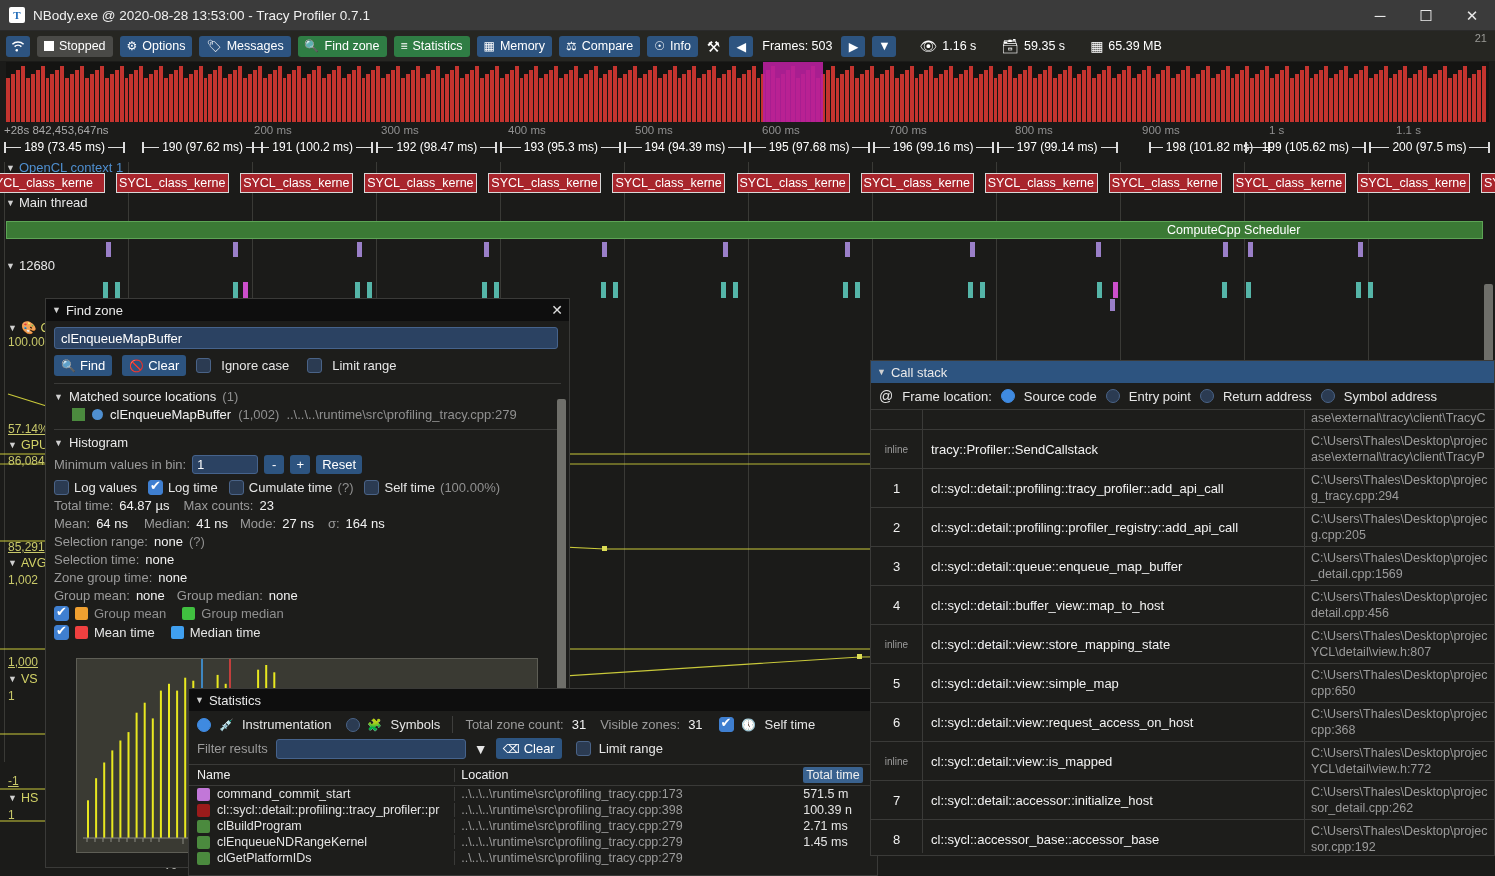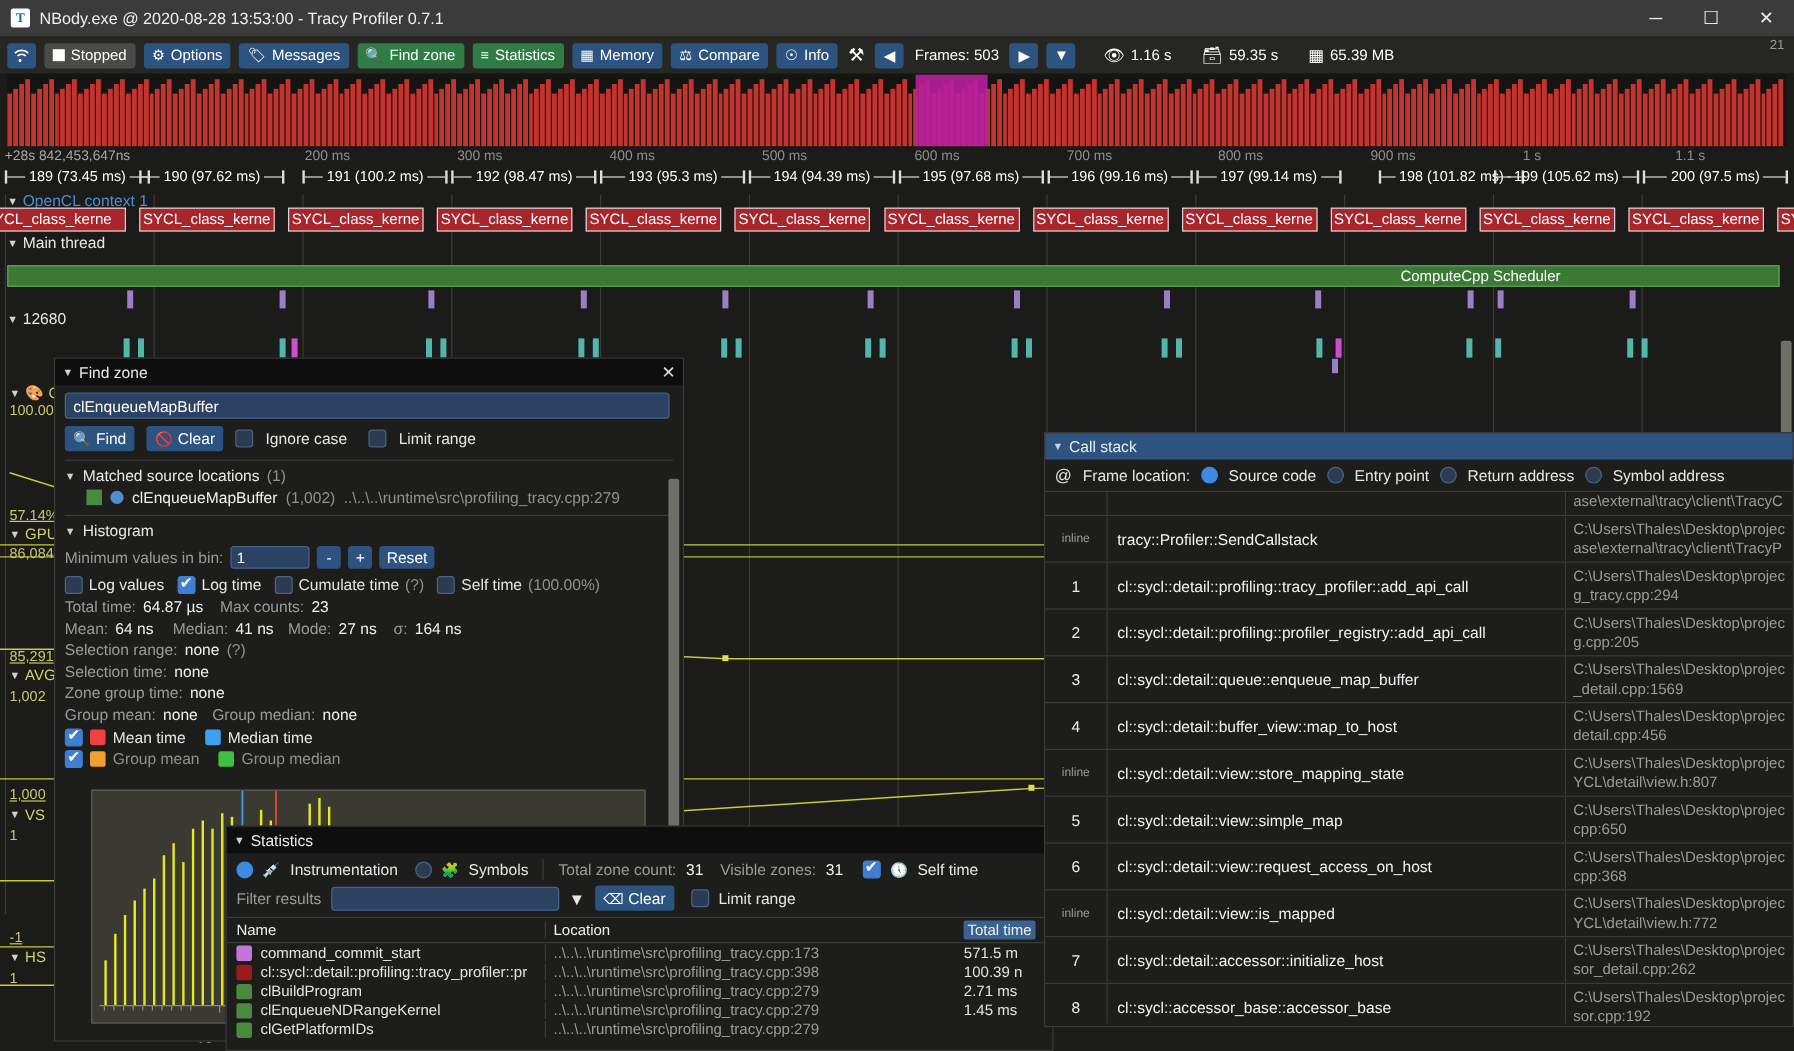--- a/index.html
+++ b/index.html
@@ -624,21 +624,21 @@
     </div>
 
     <div class="frames-row" id="framesrow">
         <div class="frame-seg" style="left: 4px; width: 121.083px;">
           <span class="bar-l"></span>
           <span class="line"></span>
           <span class="lbl">189 (73.45 ms)</span>
           <span class="line"></span>
           <span class="bar-r"></span>
         </div>
-        <div class="frame-seg" style="left: 116px; width: 121.083px; text-align: right;">
+        <div class="frame-seg" style="left: 142px; width: 121.083px; text-align: right;">
           <span class="bar-l"></span>
           <span class="line"></span>
           <span class="lbl">190 (97.62 ms)</span>
           <span class="line"></span>
           <span class="bar-r"></span>
         </div>
         <div class="frame-seg" style="left: 252.167px; width: 121.083px;">
           <span class="bar-l"></span>
           <span class="line"></span>
           <span class="lbl">191 (100.2 ms)</span>
@@ -962,33 +962,33 @@
         <span class="lbl-dim">Zone group time:</span>
         <span class="val">none</span>
       </div>
       <div class="fz-line">
         <span class="lbl-dim">Group mean:</span>
         <span class="val">none</span>
         <span class="lbl-dim" style="margin-left:6px">Group median:</span>
         <span class="val">none</span>
       </div>
 
+      <div class="fz-line" style="margin-top:3px; gap:6px">
+        <span class="cbx on"></span>
+        <span class="csw" id="sw-gmean" style="background: rgb(240, 160, 48);"></span>
+        <span class="dim">Group mean</span>
+        <span class="csw" id="sw-gmedian" style="margin-left: 10px; background: rgb(64, 192, 64);"></span>
+        <span class="dim">Group median</span>
+      </div>
       <div class="fz-line" style="margin-top:4px; gap:6px">
         <span class="cbx on"></span>
         <span class="csw" id="sw-mean" style="background: rgb(240, 64, 64);"></span>
         <span>Mean time</span>
         <span class="csw" id="sw-median" style="margin-left: 10px; background: rgb(64, 160, 240);"></span>
         <span>Median time</span>
-      </div>
-      <div class="fz-line" style="margin-top:3px; gap:6px">
-        <span class="cbx on"></span>
-        <span class="csw" id="sw-gmean" style="background: rgb(240, 160, 48);"></span>
-        <span class="dim">Group mean</span>
-        <span class="csw" id="sw-gmedian" style="margin-left: 10px; background: rgb(64, 192, 64);"></span>
-        <span class="dim">Group median</span>
       </div>
 
       
       <div class="fz-hist">
         <svg id="histsvg" width="460" height="193">
             <rect x="10.0" y="141.3" width="2" height="37.7" fill="#e8e820"></rect>
             <rect x="18.1" y="119.2" width="2" height="59.8" fill="#e8e820"></rect>
             <rect x="26.2" y="103.5" width="2" height="75.5" fill="#e8e820"></rect>
             <rect x="34.3" y="91.4" width="2" height="87.6" fill="#e8e820"></rect>
             <rect x="42.4" y="81.5" width="2" height="97.5" fill="#e8e820"></rect>

